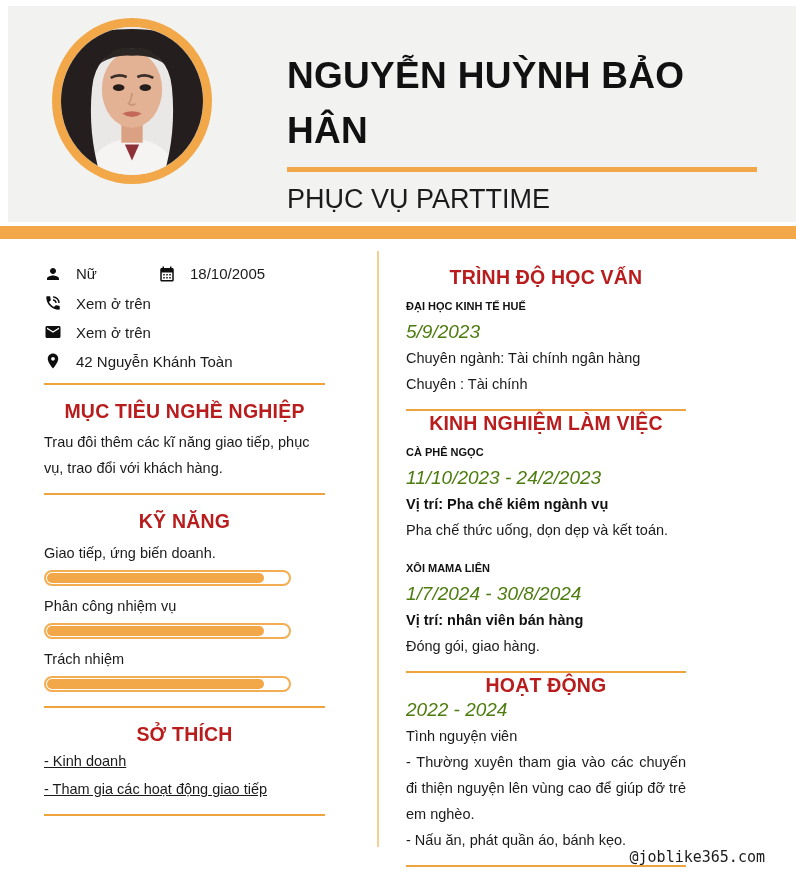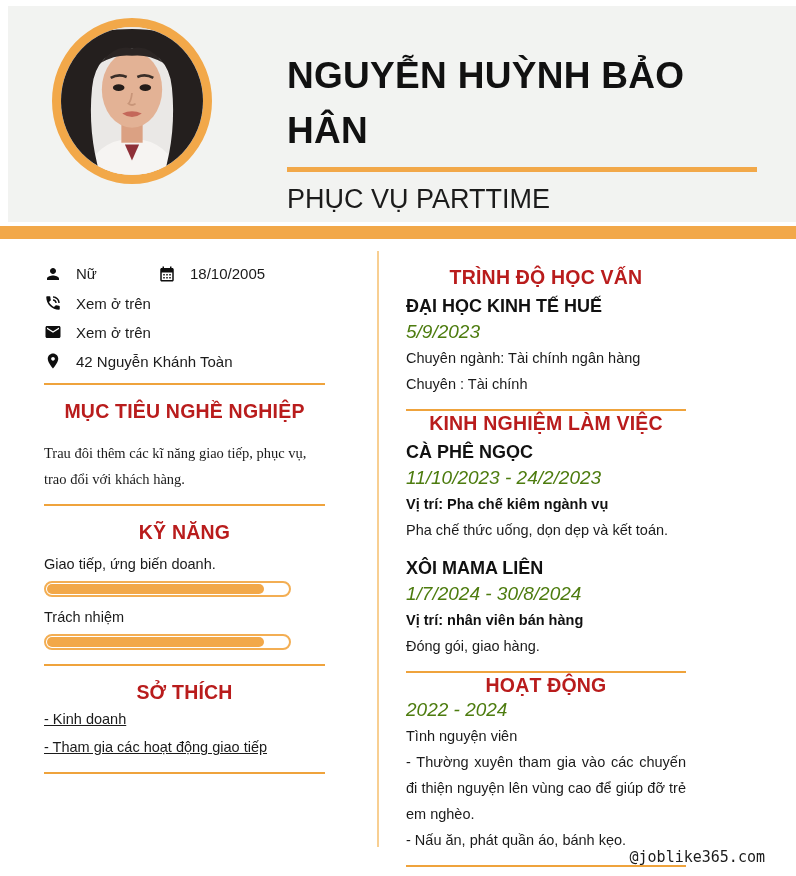--- a/index.html
+++ b/index.html
@@ -24,38 +24,38 @@
 
   
   .content{ position:absolute; left:0; top:239px; right:0; bottom:0; }
   .v-divider{ position:absolute; left:377px; top:12px; width:2px; height:596px; background:#F8CF92; }
   .col-left{ position:absolute; left:44px; top:0; width:281px; }
   .col-right{ position:absolute; left:406px; top:0; width:280px; }
 
   .rule{ border:none; border-top:2px solid #EFA33C; width:100%; margin-top:12px; }
 
   h2.section{ font-size:19.5px; font-weight:700; letter-spacing:.2px; line-height:24px; margin-top:14px; color:#b91c1c;text-align:center; }
-  h3.sub{ font-size:18px; font-weight:700; line-height:25px; margin-top:5px; color:#111; }
+  h3.sub{ font-size:11px; font-weight:700; line-height:25px; margin-top:5px; color:#111; }
   .body-line{ font-size:14.5px; line-height:26px; color:#1b1b1b; }
   .date-line{ font-size:19px; line-height:26px; font-style:italic; color:#4d7c0f; }
   .bold-line{ font-size:14.5px; line-height:26px; font-weight:700; color:#111; }
   .justify{ text-align:justify; }
 
   
   .contact{ padding-top:24px; }
   .c-row{ display:flex; align-items:center; height:22px; margin-bottom:7px; }
   .c-cell{ display:flex; align-items:flex-start; }
   .c-cell.first{ width:114px; }
   .c-icon{ width:18px; height:18px; flex:0 0 18px; margin-right:14px; }
   .c-icon svg{ display:block; width:18px; height:18px; fill:#0e0e0e; }
   .c-label{ font-size:15px; color:#1b1b1b; }
   .contact .rule{ margin-top:11px; }
 
   
-  .objective-text{ margin-top:17px;font-family:Liberation Serif, serif; }
+  .objective-text{ margin-top:6px; }
 
   
   .skill{ margin-top:10px; }
   .skill-label{ font-size:14.5px; line-height:20px; color:#1b1b1b; }
   .skill-bar{ position:relative; margin-top:7px; width:247px; height:16px;
     border:2px solid #F3AE53; border-radius:9px; background:#fff; }
   .skill-fill{ position:absolute; left:1px; top:1px; height:10px; background:#F2A849; border-radius:6px; }
   .skills .rule{ margin-top:14px; }
 
   
@@ -173,20 +173,26 @@
 
       <div class="skills">
         <h2 class="section">KỸ NĂNG</h2>
         <div class="skill">
           <div class="skill-label">Giao tiếp, ứng biến doanh.</div>
           <div class="skill-bar">
               <div class="skill-fill" style="width: calc(90% - 2px);"></div>
             </div>
         </div>
         <div class="skill">
+          <div class="skill-label">Phân công nhiệm vụ</div>
+          <div class="skill-bar">
+              <div class="skill-fill" style="width: calc(90% - 2px);"></div>
+            </div>
+        </div>
+        <div class="skill">
           <div class="skill-label">Trách nhiệm</div>
           <div class="skill-bar">
               <div class="skill-fill" style="width: calc(90% - 2px);"></div>
             </div>
         </div>
         <hr class="rule">
       </div>
 
       <div class="hobbies">
         <h2 class="section">SỞ THÍCH</h2>

